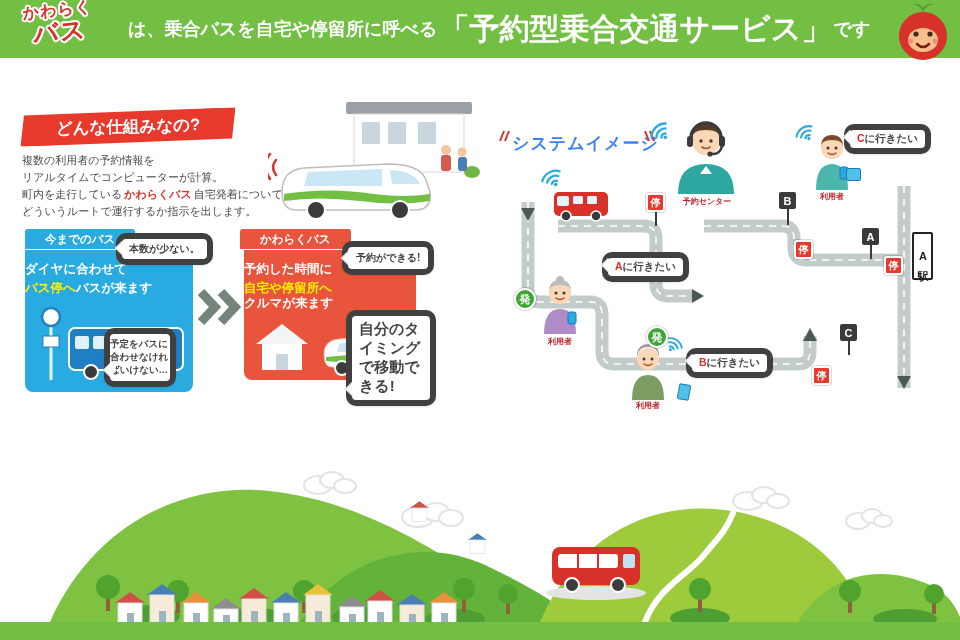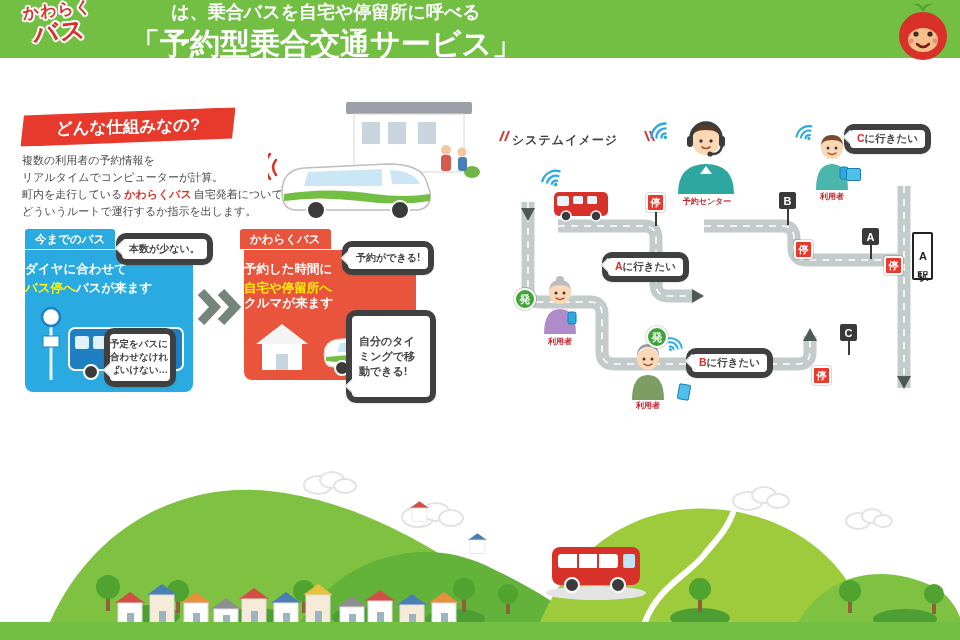--- a/index.html
+++ b/index.html
@@ -10,49 +10,49 @@
   
   .banner { left:0; top:0; width:960px; height:58px; background:#72BF44; z-index:4; }
   .logo { left:24px; top:2px; text-align:center; transform:rotate(-6deg); line-height:1; }
   .logo-top, .logo-bottom {
     font-weight:800; color:#D7312A; letter-spacing:1px;
     text-shadow:2px 0 0 #fff,-2px 0 0 #fff,0 2px 0 #fff,0 -2px 0 #fff,
       1.5px 1.5px 0 #fff,-1.5px 1.5px 0 #fff,1.5px -1.5px 0 #fff,-1.5px -1.5px 0 #fff;
   }
   .logo-top { font-size:16px; }
   .logo-bottom { font-size:25px; margin-top:1px; }
-  .banner-sentence { left:128px; top:0; height:58px; display:flex; align-items:center; color:#fff; font-weight:bold; white-space:nowrap;flex-direction:column; }
+  .banner-sentence { left:128px; top:0; height:58px; display:flex; align-items:center; color:#fff; font-weight:bold; white-space:nowrap; }
   .b-pre, .b-post { font-size:18px; }
   .b-quote { font-size:30px; margin:0 2px; }
 
   
   .ribbon { left:20px; top:110px; width:216px; height:34px; background:#E8392D;
     display:flex; align-items:center; justify-content:center; color:#fff;
     font-size:16.5px; font-weight:bold; transform:rotate(-1.5deg);
     clip-path:polygon(2% 8%,100% 0,98% 92%,0 100%); z-index:3; }
   .desc { left:22px; top:152px; width:275px; font-size:11px; color:#4a4a4a; line-height:1.55; }
   .inline-logo { color:#D7312A; font-weight:bold; margin:0 2px; }
 
-  .tab { font-size:11.5px; font-weight:bold; color:#fff; padding:3px 10px 2px;
+  .tab { font-size:11.5px; font-weight:bold; color:#fff; padding:3px 20px 2px;
     border-radius:3px 3px 0 0; z-index:2; }
   .panel { border-radius:0 8px 8px 8px; z-index:1; }
   .panel-text { padding-top:10px; font-size:12.5px; font-weight:bold; line-height:1.5; color:#fff; }
   .hl { color:#FFF100;margin-top:24px; }
 
   .bubble { position:absolute; background:#fff; border:6px solid #404040; border-radius:10px;
     font-weight:bold; color:#444; box-shadow:0 1px 2px rgba(0,0,0,.10); z-index:6; }
   .bubble::after { content:""; position:absolute; left:-5px; bottom:6px; width:9px; height:9px;
     background:#fff; border-left:1px solid #d9d9d9; border-bottom:1px solid #d9d9d9; transform:rotate(45deg); }
   .sys-bubble { font-size:10.5px; padding:2px 7px; white-space:nowrap; }
   .bl { color:#D7312A; }
 
   .note { left:240px; top:384px; width:184px; font-size:8px; color:#777; line-height:1.4; }
 
   
-  .sys-title { left:512px; top:132px; font-size:12px; font-weight:800; color:#404040; letter-spacing:1px; z-index:3; }
+  .sys-title { left:512px; top:132px; font-size:17px; font-weight:800; color:#3b82f6; letter-spacing:1px; z-index:3; }
   .person-label { font-size:8px; font-weight:bold; color:#C1272D; text-align:center; z-index:5; }
   .flag { width:17px; height:17px; background:#3A3A3A; color:#fff; font-weight:bold; font-size:11px;
     display:flex; align-items:center; justify-content:center; border-radius:2px; z-index:5; }
   .pole { width:2px; background:#3A3A3A; z-index:4; }
   .stop-badge { width:19px; height:19px; background:#E8392D; border:2px solid #fff;
     box-shadow:0 0 0 1px rgba(0,0,0,.15); color:#fff; font-size:10px; font-weight:bold;
     display:flex; align-items:center; justify-content:center; border-radius:3px; z-index:5; }
   .depart-badge { width:22px; height:22px; background:#3FA535; border:2px solid #fff;
     box-shadow:0 0 0 1px rgba(0,0,0,.15); color:#fff; font-size:11px; font-weight:bold;
     display:flex; align-items:center; justify-content:center; border-radius:50%; z-index:5; }
@@ -192,21 +192,21 @@
         <path d="M136 26 Q150 27 154 36 L138 36 Z" fill="#CBE6F4"></path>
         <path d="M78 41 Q110 37 158 41 L158 45 Q110 48 78 45 Z" fill="#72BF44"></path>
         <circle cx="94" cy="52" r="7" fill="#3B3B3B" stroke="#fff" stroke-width="2"></circle>
         <circle cx="142" cy="52" r="7" fill="#3B3B3B" stroke="#fff" stroke-width="2"></circle>
       </g>
     </svg>
   </div>
   <div class="bubble" style="left:342px;top:241px;font-size:10px;padding:4px 8px;white-space:nowrap;">
     <span>予約ができる!</span>
   </div>
-  <div class="bubble" style="left:346px;top:310px;width:90px;font-size:11px;padding:18px 7px;">
+  <div class="bubble" style="left:346px;top:310px;width:90px;font-size:15px;padding:4px 7px;">
     <span>自分のタイミングで移動できる!</span>
   </div>
 
   <svg class="abs" style="left:496px;top:128px;z-index:3;" width="14" height="14" viewBox="0 0 14 14">
     <path d="M4 13 L8 3 M9 13 L13 3" stroke="#D7312A" stroke-width="2" fill="none"></path>
   </svg>
   <div class="sys-title abs">システムイメージ</div>
   <svg class="abs" style="left:644px;top:128px;z-index:3;" width="14" height="14" viewBox="0 0 14 14">
     <path d="M1 3 L5 13 M6 3 L10 13" stroke="#D7312A" stroke-width="2" fill="none"></path>
   </svg>

